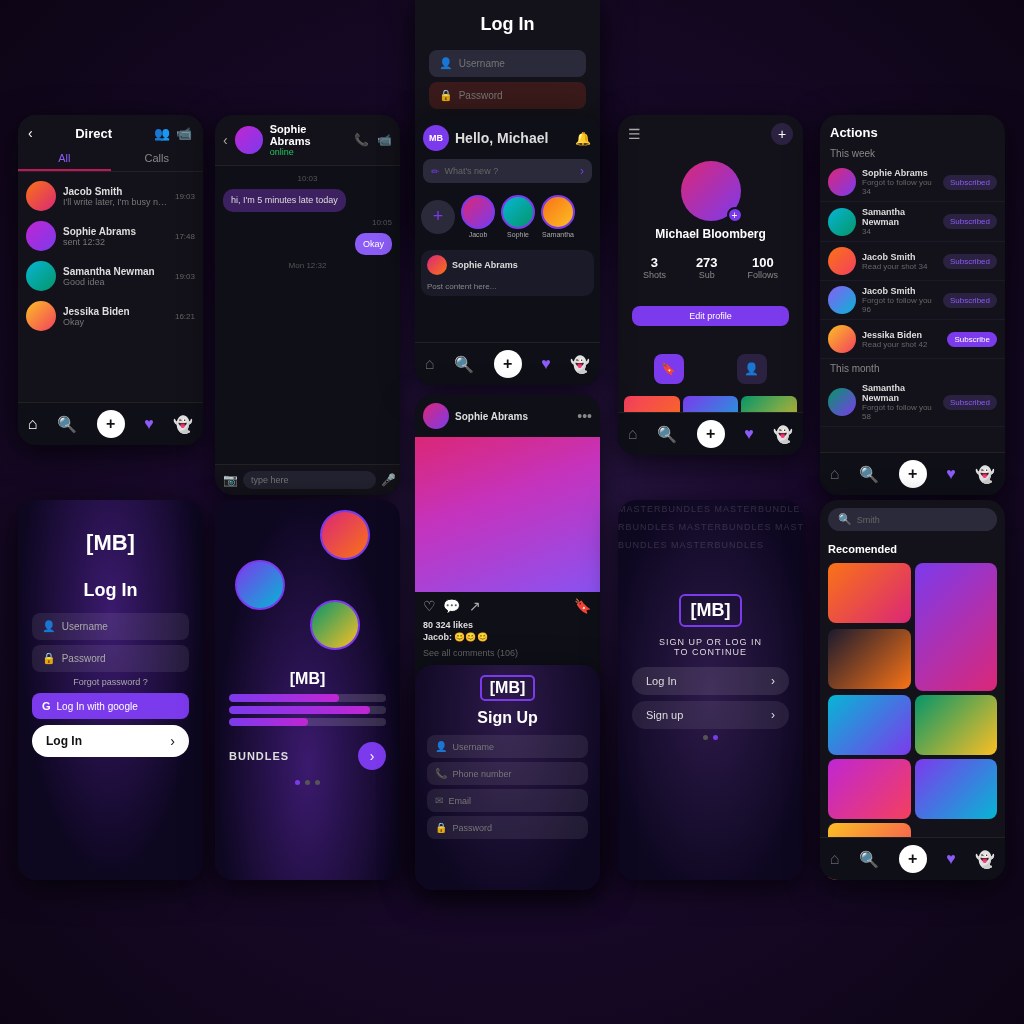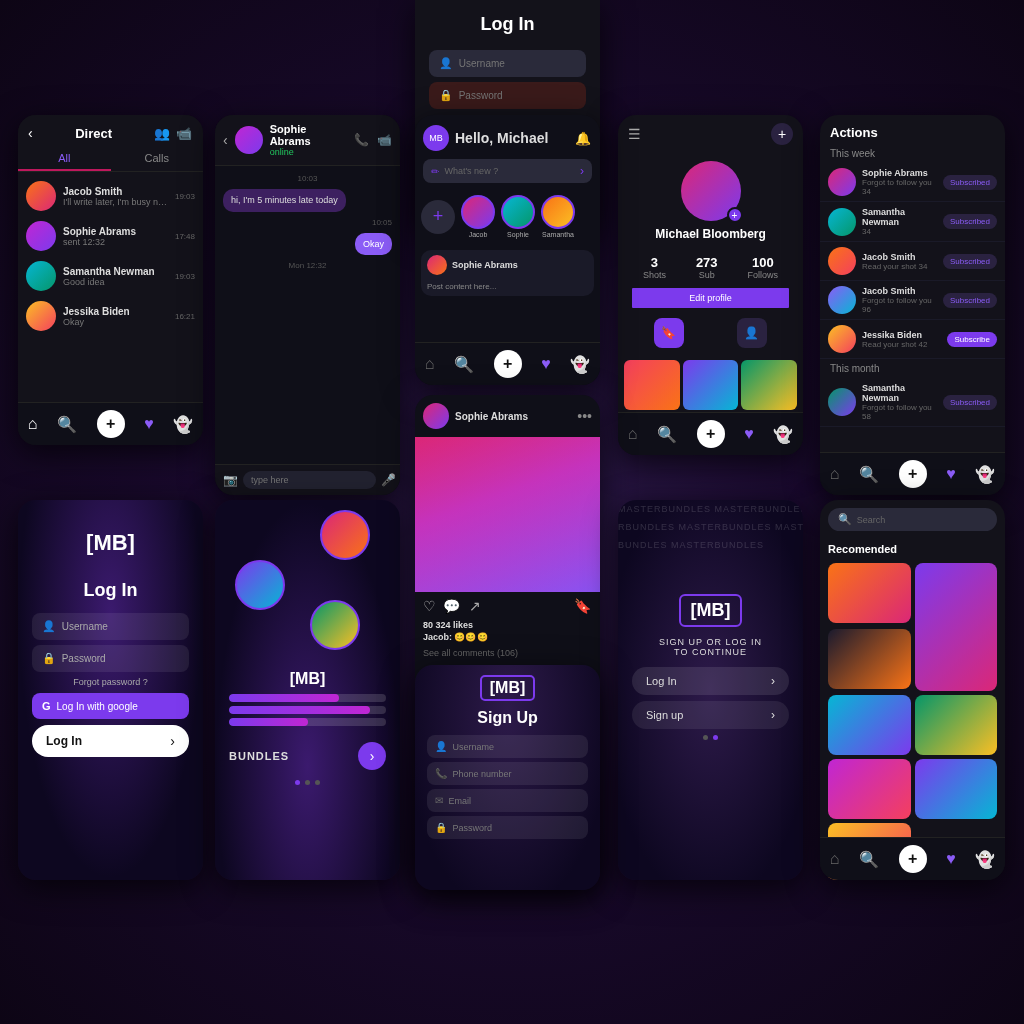--- a/index.html
+++ b/index.html
@@ -121,21 +121,21 @@
     }
     .profile-header { display: flex; align-items: center; justify-content: space-between; padding: 8px 10px; }
     .profile-avatar-wrap { display: flex; flex-direction: column; align-items: center; padding: 8px 0; }
     .profile-avatar { width: 60px; height: 60px; border-radius: 50%; background: linear-gradient(135deg, #db2777, #7c3aed); position: relative; }
     .profile-name { color: #fff; font-size: 12px; font-weight: 700; margin-top: 6px; }
     .profile-stats { display: flex; justify-content: space-around; padding: 6px 10px; }
     .stat-item { text-align: center; }
     .stat-num { color: #fff; font-size: 13px; font-weight: 700; }
     .stat-label { color: #888; font-size: 9px; }
     .profile-edit-btn {
-      margin: 2px 14px; background: #7c3aed; border-radius: 1px;
+      margin: 20px 14px; background: #7c3aed; border-radius: 8px;
       text-align: center; padding: 5px; color: #fff; font-size: 9px; cursor: pointer;
     }
     .profile-icon-row { display: flex; justify-content: space-around; padding: 8px 10px; }
     .profile-icon-btn { width: 30px; height: 30px; background: #2a2240; border-radius: 8px; display: flex; align-items: center; justify-content: center; }
     .profile-thumbnails { display: flex; gap: 3px; padding: 4px 6px; }
     .profile-thumb { flex: 1; height: 50px; border-radius: 6px; overflow: hidden; }
     .thumb-1 { background: linear-gradient(135deg, #f43f5e, #f97316); }
     .thumb-2 { background: linear-gradient(135deg, #7c3aed, #06b6d4); }
     .thumb-3 { background: linear-gradient(135deg, #059669, #fbbf24); }
 
@@ -305,21 +305,21 @@
 
     
     .card-feed-top {
       left: 415px; top: 115px;
       width: 185px; height: 270px;
       background: #0f0f18;
     }
     .feed-top-header { display: flex; align-items: center; padding: 10px 8px 4px; gap: 6px; }
     .feed-hello { color: #ddd; font-size: 14px; font-weight: 700; flex: 1; }
     .feed-bell { color: #aaa; font-size: 13px; }
-    .feed-mb-badge { width: 26px; height: 26px; background: #7c3aed; border-radius: 50%; display: flex; align-items: center; justify-content: center; color: #fff; font-size: 9px; font-weight: 400; flex-shrink: 0; }
+    .feed-mb-badge { width: 26px; height: 26px; background: #7c3aed; border-radius: 50%; display: flex; align-items: center; justify-content: center; color: #fff; font-size: 9px; font-weight: 700; flex-shrink: 0; }
     .feed-search-row { margin: 4px 8px; background: #2a2a3a; border-radius: 8px; padding: 5px 8px; display: flex; align-items: center; gap: 5px; }
     .feed-search-text { color: #666; font-size: 9px; flex: 1; }
     .feed-search-btn { color: #7c3aed; font-size: 12px; }
     .feed-stories-row { display: flex; align-items: center; padding: 8px 6px; gap: 6px; }
     .story-add { width: 34px; height: 34px; border-radius: 50%; background: #2a2a3a; display: flex; align-items: center; justify-content: center; color: #7c3aed; font-size: 18px; flex-shrink: 0; }
     .story-item { display: flex; flex-direction: column; align-items: center; gap: 2px; }
     .story-avatar { width: 34px; height: 34px; border-radius: 50%; border: 2px solid #7c3aed; }
     .story-name { font-size: 7px; color: #aaa; }
     .sa1 { background: linear-gradient(135deg, #db2777, #7c3aed); }
     .sa2 { background: linear-gradient(135deg, #06b6d4, #059669); }
@@ -722,21 +722,21 @@
   </div>
   <div class="mb-dots">
     <div class="dot"></div>
     <div class="dot active"></div>
   </div>
 </div>
 
 <div class="phone-card card-recommended">
   <div class="rec-search">
     <span class="rec-search-icon">🔍</span>
-    <span class="rec-search-text">Search</span>
+    <span class="rec-search-text">Smith</span>
   </div>
   <div class="rec-section-title">Recomended</div>
   <div class="rec-grid">
     <div class="rec-item ri1"></div>
     <div class="rec-item rec-item-tall ri3"></div>
     <div class="rec-item ri2"></div>
     <div class="rec-item ri4"></div>
     <div class="rec-item ri5"></div>
     <div class="rec-item ri6"></div>
     <div class="rec-item ri7"></div>

